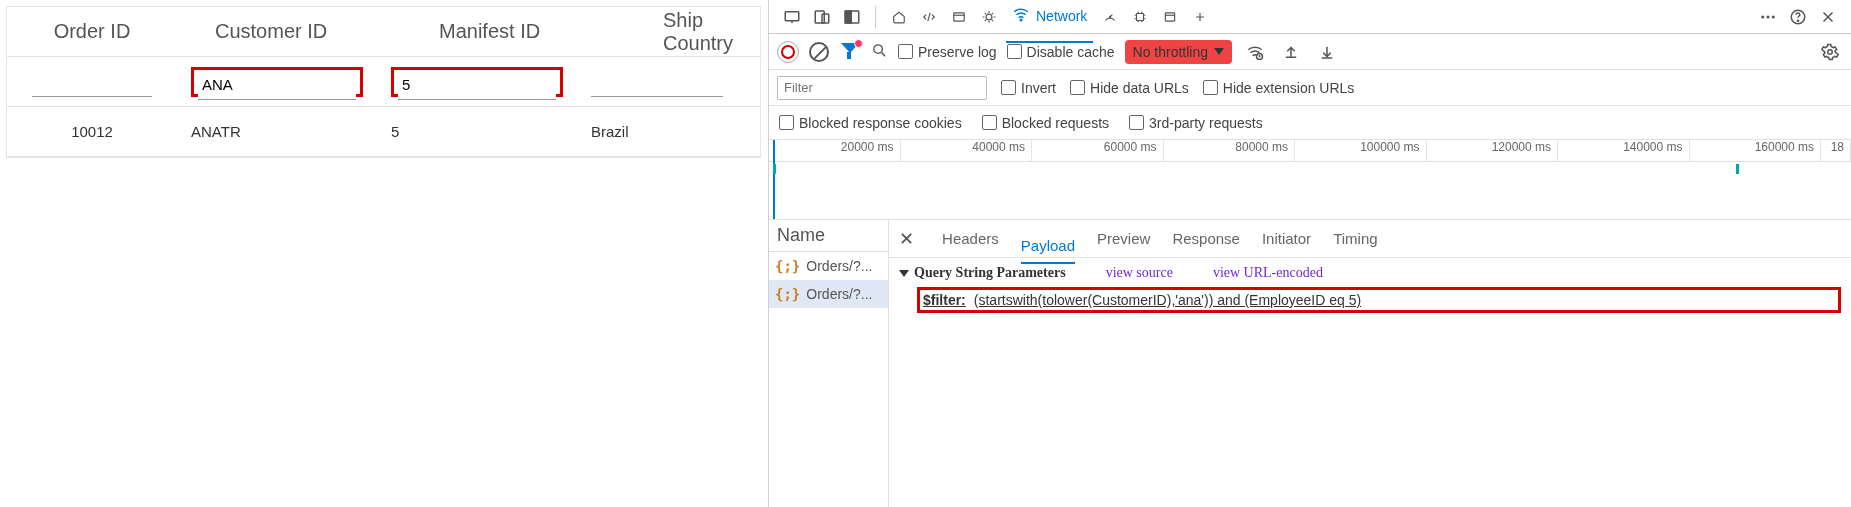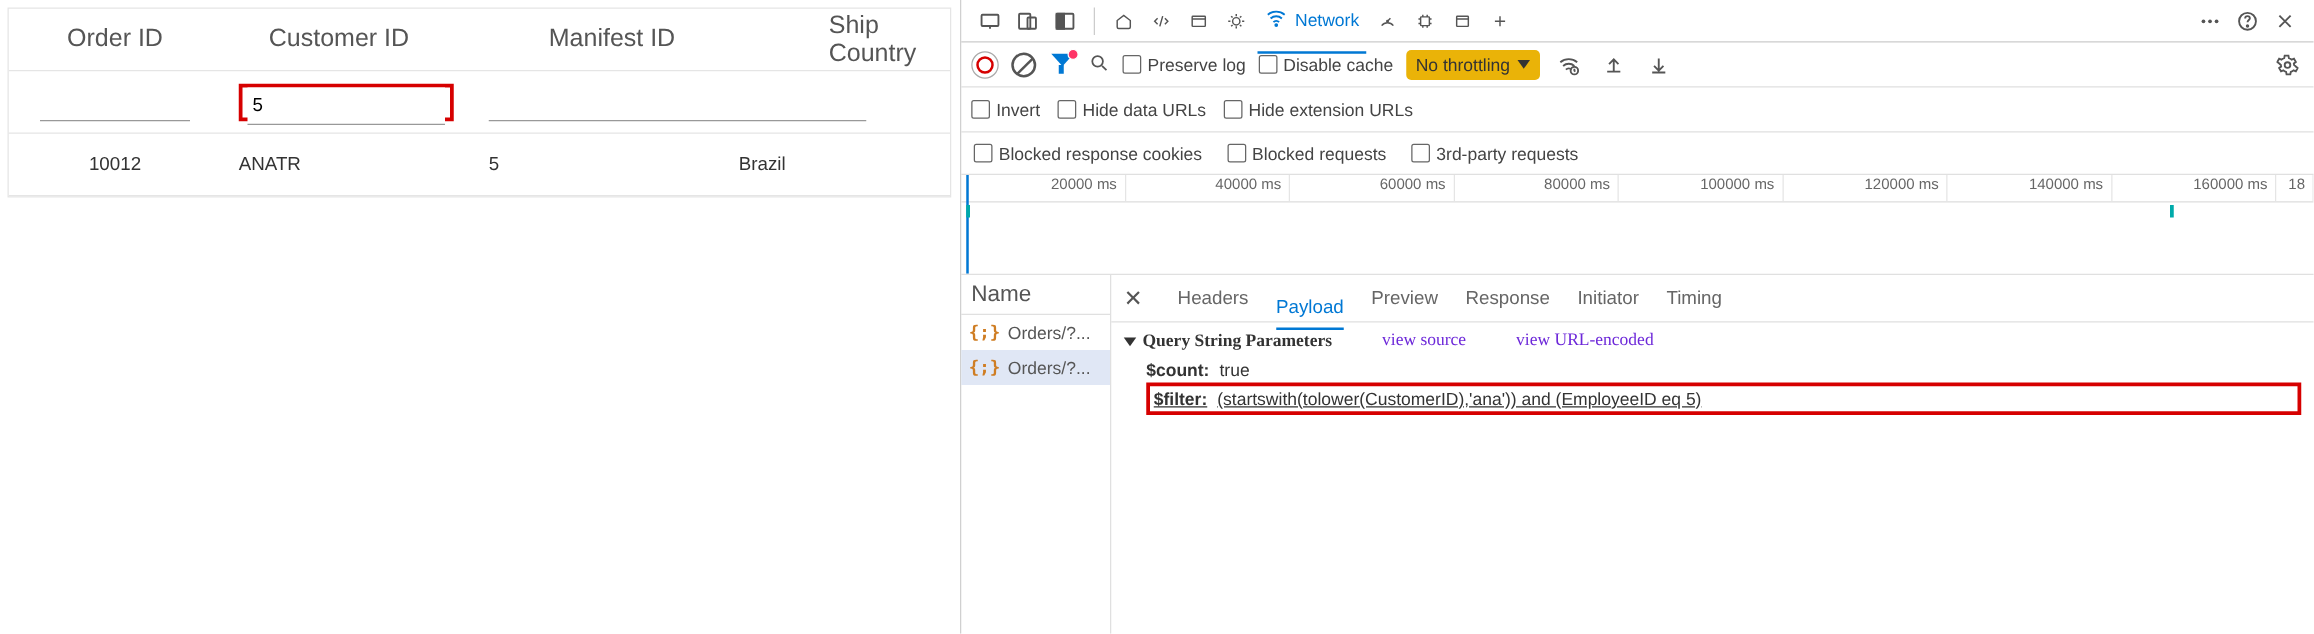--- a/index.html
+++ b/index.html
@@ -42,21 +42,21 @@
   .rec-wrap { width:22px; height:22px; border:1px solid #aaa; border-radius:50%; display:flex; align-items:center; justify-content:center;}
   .nosign { width:20px; height:20px; border:2px solid #555; border-radius:50%; position:relative;}
   .nosign:after{ content:""; position:absolute; width:2px; height:18px; background:#555; left:8px; top:0; transform:rotate(45deg);}
   .funnel { position:relative; width:22px; height:22px;}
   .funnel:before{content:"";position:absolute;left:2px;top:2px;width:0;height:0;border-left:9px solid transparent;border-right:9px solid transparent;border-top:10px solid #0078d4;}
   .funnel:after{content:"";position:absolute;left:8px;top:11px;width:4px;height:7px;background:#0078d4;}
   .funnel .dot{position:absolute;right:-2px;top:-2px;width:9px;height:9px;background:#f36;border-radius:50%;border:1px solid #fff;}
   .search-ic svg{width:17px;height:17px;}
   .chk { width:15px;height:15px;border:1.5px solid #666;border-radius:2px;display:inline-block;margin-right:5px;vertical-align:middle;}
   .sub-label{font-size:14px;color:#444;display:flex;align-items:center;}
-  .throt-box { background:#eab308; border-radius:4px; padding:4px 8px; display:flex; align-items:center; gap:6px;}
+  .throt-box { background:#ef4444; border-radius:4px; padding:4px 8px; display:flex; align-items:center; gap:6px;}
   .throt-box .dn { border-left:5px solid transparent;border-right:5px solid transparent;border-top:7px solid #333; }
   .gear { margin-left:auto; }
 
   
   .filter-row { height:36px; display:flex; align-items:center; gap:14px; padding:0 8px; border-bottom:1px solid #e0e0e0;}
   .filter-input { width:210px; height:24px; border:1px solid #bbb; border-radius:2px; padding:0 6px; font-size:13px;}
 
   
   .type-row { height:36px; display:flex; align-items:center; gap:8px; padding:0 10px; border-bottom:1px solid #e0e0e0;}
   .chip { padding:4px 11px; border:1px solid #ccc; border-radius:14px; font-size:14px; color:#333;}
@@ -105,20 +105,21 @@
   <div class="left-pane">
     <div class="grid">
       <div class="grid-head">
         <div class="gc1">Order ID</div>
         <div class="gc2">Customer ID</div>
         <div class="gc3">Manifest ID</div>
         <div class="gc4">Ship Country</div>
       </div>
       <div class="grid-filter">
         <div class="gc1"><input class="fin" value="" style=""></div>
+        <div class="gc2"><span class="hi-box"><input class="fin" value="ANA" style=""></span></div>
         <div class="gc3"><span class="hi-box"><input class="fin" value="5" style=""></span></div>
         <div class="gc4"><input class="fin" value="" style=""></div>
       </div>
       <div class="grid-row">
         <div class="gc1">10012</div>
         <div class="gc2">ANATR</div>
         <div class="gc3">5</div>
         <div class="gc4">Brazil</div>
       </div>
     </div>
@@ -264,20 +265,21 @@
         </span>
       <span class="ticon gear">
           <svg viewBox="0 0 24 24" fill="none" stroke="#555" stroke-width="2">
             <circle cx="12" cy="12" r="3"></circle>
             <path d="M19 12a7 7 0 00-.2-1.7l2.1-1.6-2-3.4-2.5 1a7 7 0 00-2.9-1.7L13 2h-4l-.5 2.6a7 7 0 00-2.9 1.7l-2.5-1-2 3.4 2.1 1.6A7 7 0 005 12a7 7 0 00.2 1.7l-2.1 1.6 2 3.4 2.5-1a7 7 0 002.9 1.7L11 22h4l.5-2.6a7 7 0 002.9-1.7l2.5 1 2-3.4-2.1-1.6A7 7 0 0019 12z"></path>
           </svg>
         </span>
     </div>
 
     <div class="filter-row">
+      <input class="filter-input" placeholder="Filter" style="">
       <span class="sub-label">
           <span class="chk"></span>
           <span>Invert</span>
         </span>
       <span class="sub-label">
           <span class="chk"></span>
           <span>Hide data URLs</span>
         </span>
       <span class="sub-label">
           <span class="chk"></span>
@@ -341,24 +343,20 @@
           <span class="dtab">Response</span>
           <span class="dtab">Initiator</span>
           <span class="dtab">Timing</span>
         </div>
         <div class="det-body">
           <div class="qsp-head">
             <span><span class="caret-down"></span><span class="title">Query String Parameters</span></span>
             <span class="vs">view source</span>
             <span class="vs">view URL-encoded</span>
           </div>
-          <div class="param-line">
-            <span class="pkey">$count:</span>
-            <span class="pval">true</span>
-          </div>
           <div class="param-line filter-hl">
             <span class="pkey">$filter:</span>
             <span class="pval">(startswith(tolower(CustomerID),'ana')) and (EmployeeID eq 5)</span>
           </div>
         </div>
       </div>
     </div>
 
   </div>
 </div>

